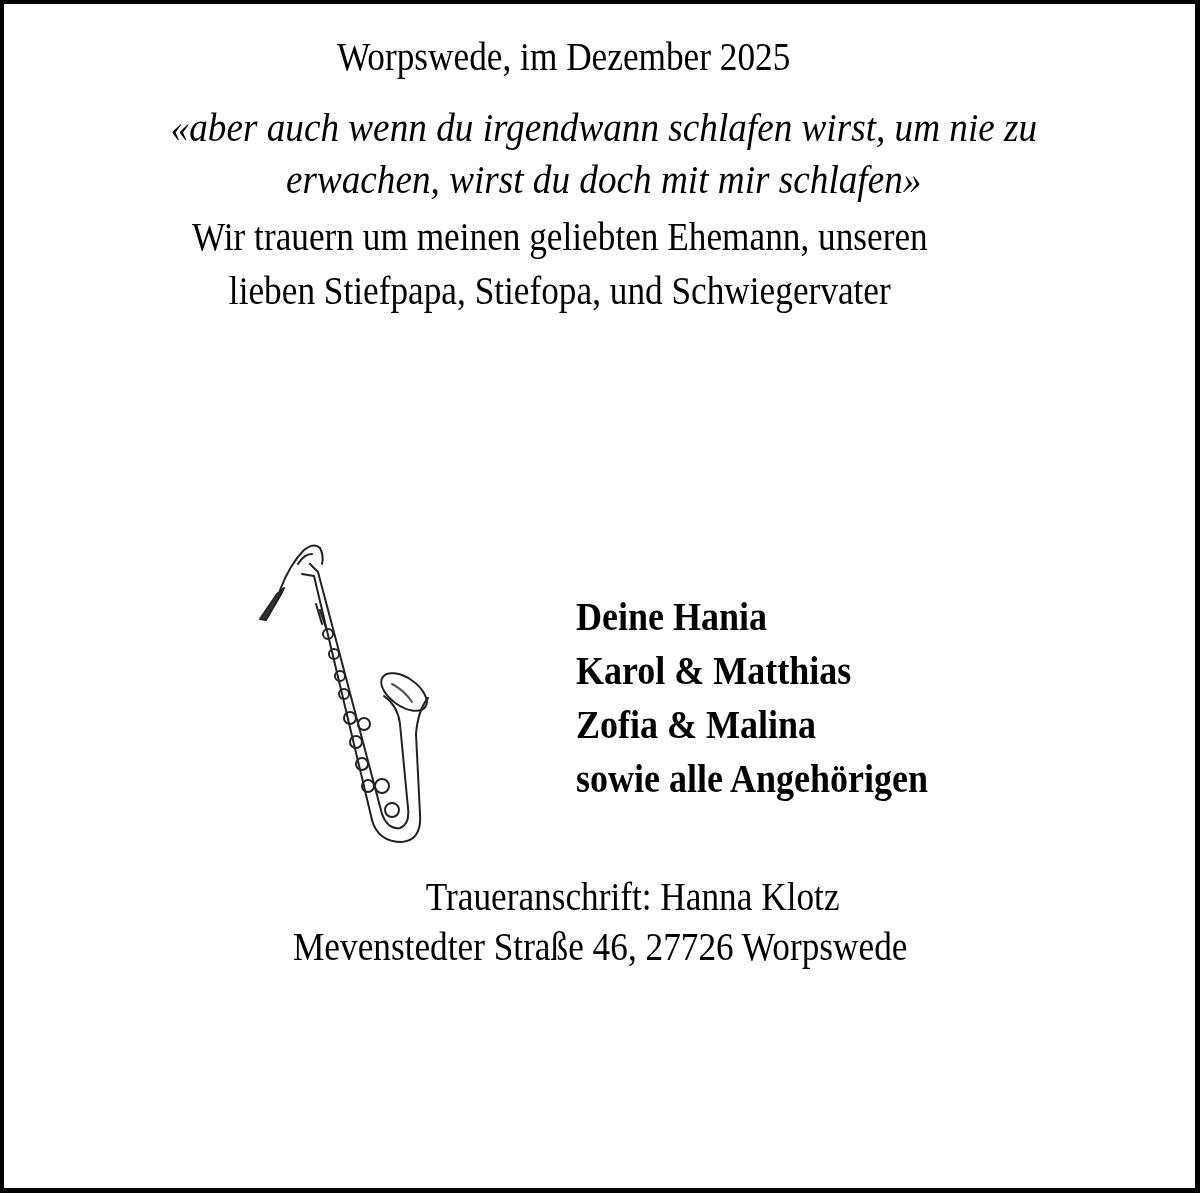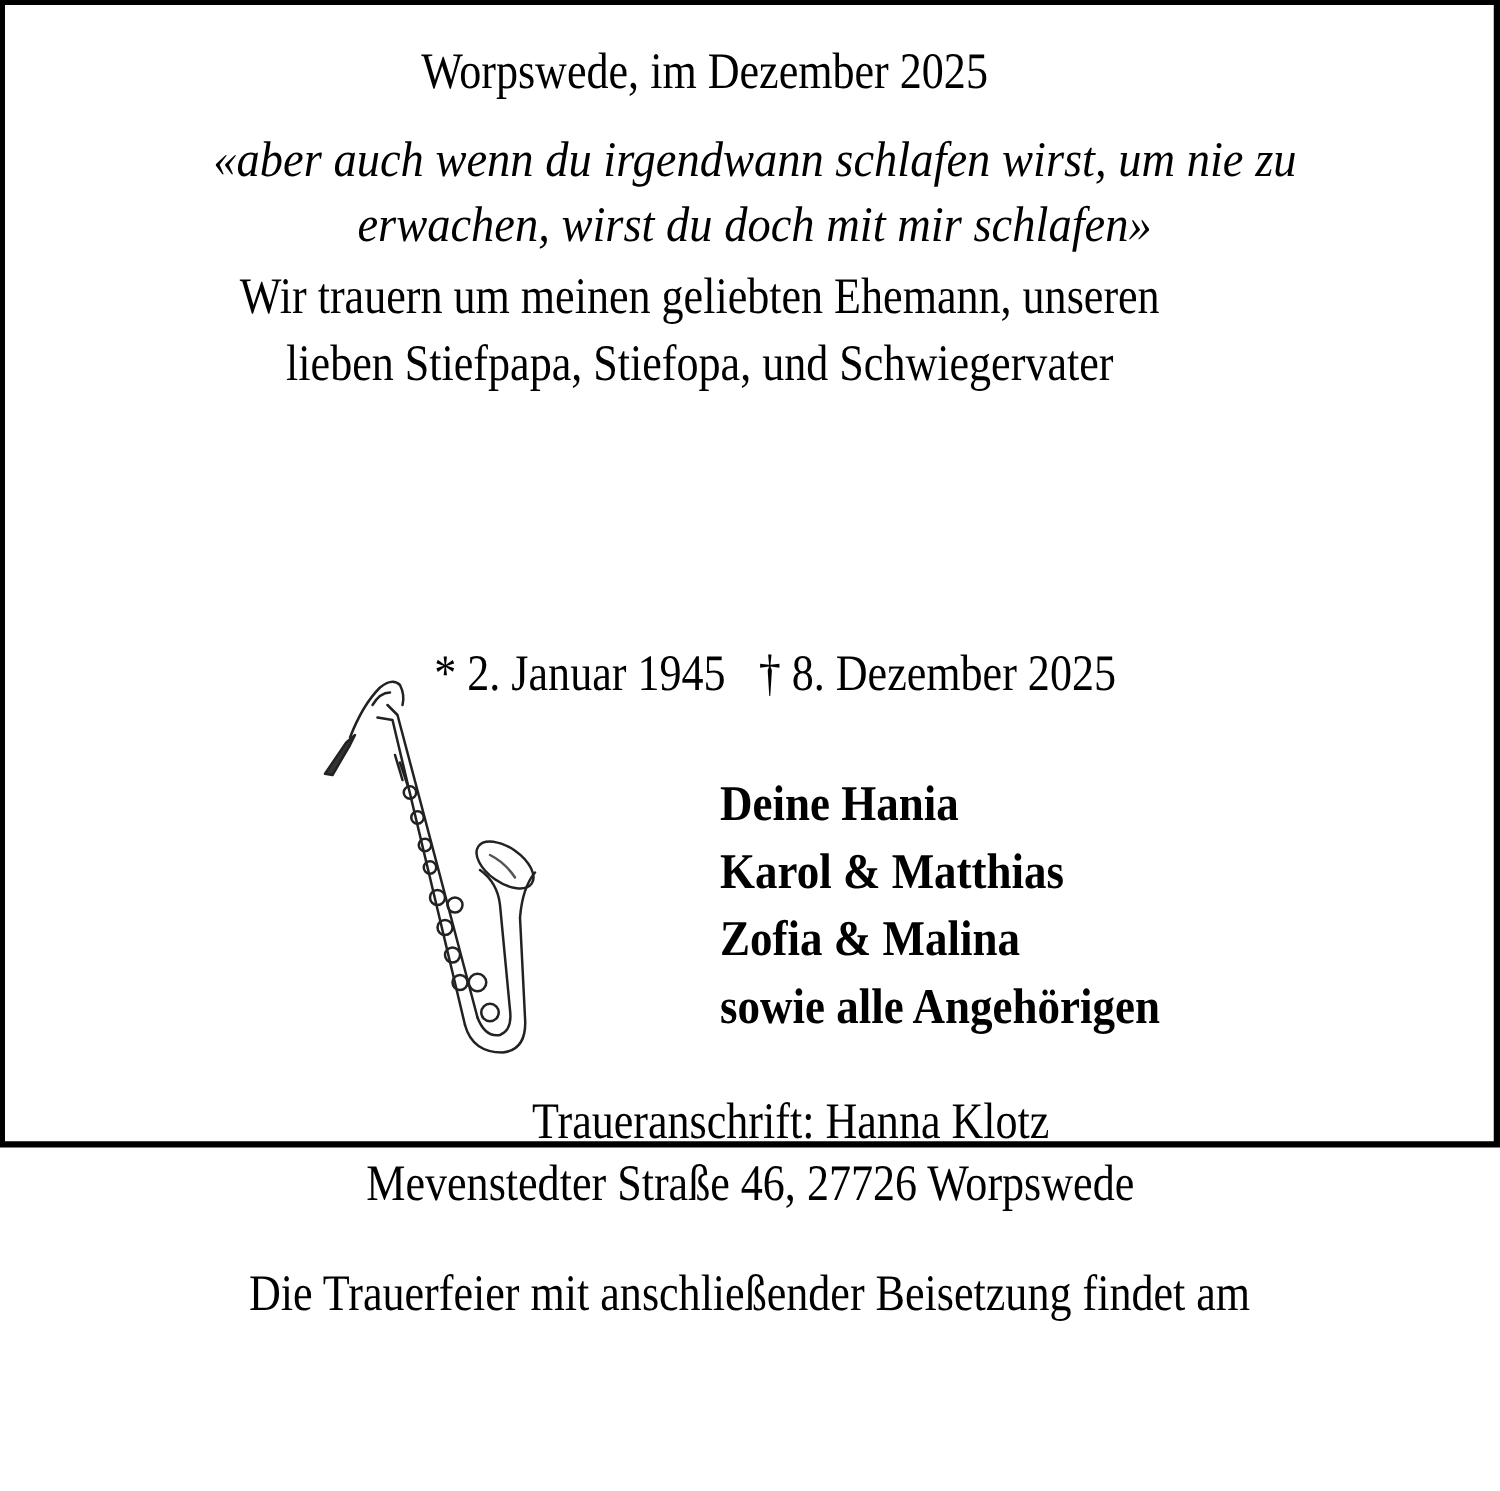--- a/index.html
+++ b/index.html
@@ -1,31 +1,31 @@
 <!DOCTYPE html>
 <html><head>
   <meta charset="utf-8">
   <style>
     html, body { margin: 0; padding: 0; background: #ffffff; }
     body { width: 1200px; height: 1193px; position: relative; overflow: hidden; }
     .frame {
-      position: absolute; left: 0; top: 0; width: 1200px; height: 918px;
+      position: absolute; left: 0; top: 0; width: 1200px; height: 1193px;
       box-sizing: border-box; border: 4px solid #000; border-right-width: 5px; border-bottom-width: 5px;
       background: #fff;
     }
     .line {
       position: absolute; left: 0; width: 1200px; text-align: center;
       font-family: "Liberation Serif", serif; color: #000; white-space: nowrap;
     }
     .cond { display: inline-block; transform: scaleX(0.86); transform-origin: center; }
     .n41 { font-size: 41px; line-height: 48px; }
     .i40 { font-size: 40px; line-height: 48px; font-style: italic; }
     .b72 { font-size: 72px; line-height: 80px; font-weight: bold; }
     .family {
-      position: absolute; left: 572px; top: 612px;
+      position: absolute; left: 572px; top: 586px;
       font-family: "Liberation Serif", serif; font-weight: bold; font-size: 40px; line-height: 54px; color: #000;
     }
     .family div { white-space: nowrap; transform: scaleX(0.90); transform-origin: left center; }
     .sax { position: absolute; left: 228px; top: 520px; width: 210px; height: 340px; }
   </style>
 </head>
 <body>
 
 <div class="frame">
 
@@ -41,23 +41,20 @@
   </div>
 
   <div class="line n41" style="top:208px; left:-44px;">
     <span class="cond">Wir trauern um meinen geliebten Ehemann, unseren</span>
   </div>
   <div class="line n41" style="top:262px; left:-44px;">
     <span class="cond">lieben Stiefpapa, Stiefopa, und Schwiegervater</span>
   </div>
 
 
-  <div class="line n41" style="top:462px; left:-4px; white-space:pre;">
-    <span class="cond" style="white-space:pre">* 2. Januar 1945   † 8. Dezember 2025</span>
-  </div>
 
   <svg class="sax" viewBox="0 0 210 340">
     <g fill="none" stroke="#222" stroke-width="2" stroke-linecap="round" stroke-linejoin="round">
 
       <path d="M28 95 L45 70 L52 64 L48 72 L34 96 Z" fill="#333"></path>
       <path d="M48 66 Q58 40 72 26 Q82 18 88 24 Q92 32 90 40"></path>
 
       <path d="M66 40 Q72 30 80 30"></path>
 
       <path d="M78 40 L86 48 L150 290"></path>
@@ -90,17 +87,14 @@
     <div>sowie alle Angehörigen</div>
   </div>
 
   <div class="line n41" style="top:868px; left:-4px;padding-left:33px;">
     <span class="cond">Traueranschrift: Hanna Klotz</span>
   </div>
   <div class="line n41" style="top:918px; left:-4px;">
     <span class="cond">Mevenstedter Straße 46, 27726 Worpswede</span>
   </div>
 
-  <div class="line n41" style="top:1006px; left:-4px;">
-    <span class="cond">Die Trauerfeier mit anschließender Beisetzung findet am</span>
-  </div>
 
 </div>
 
 </body></html>

